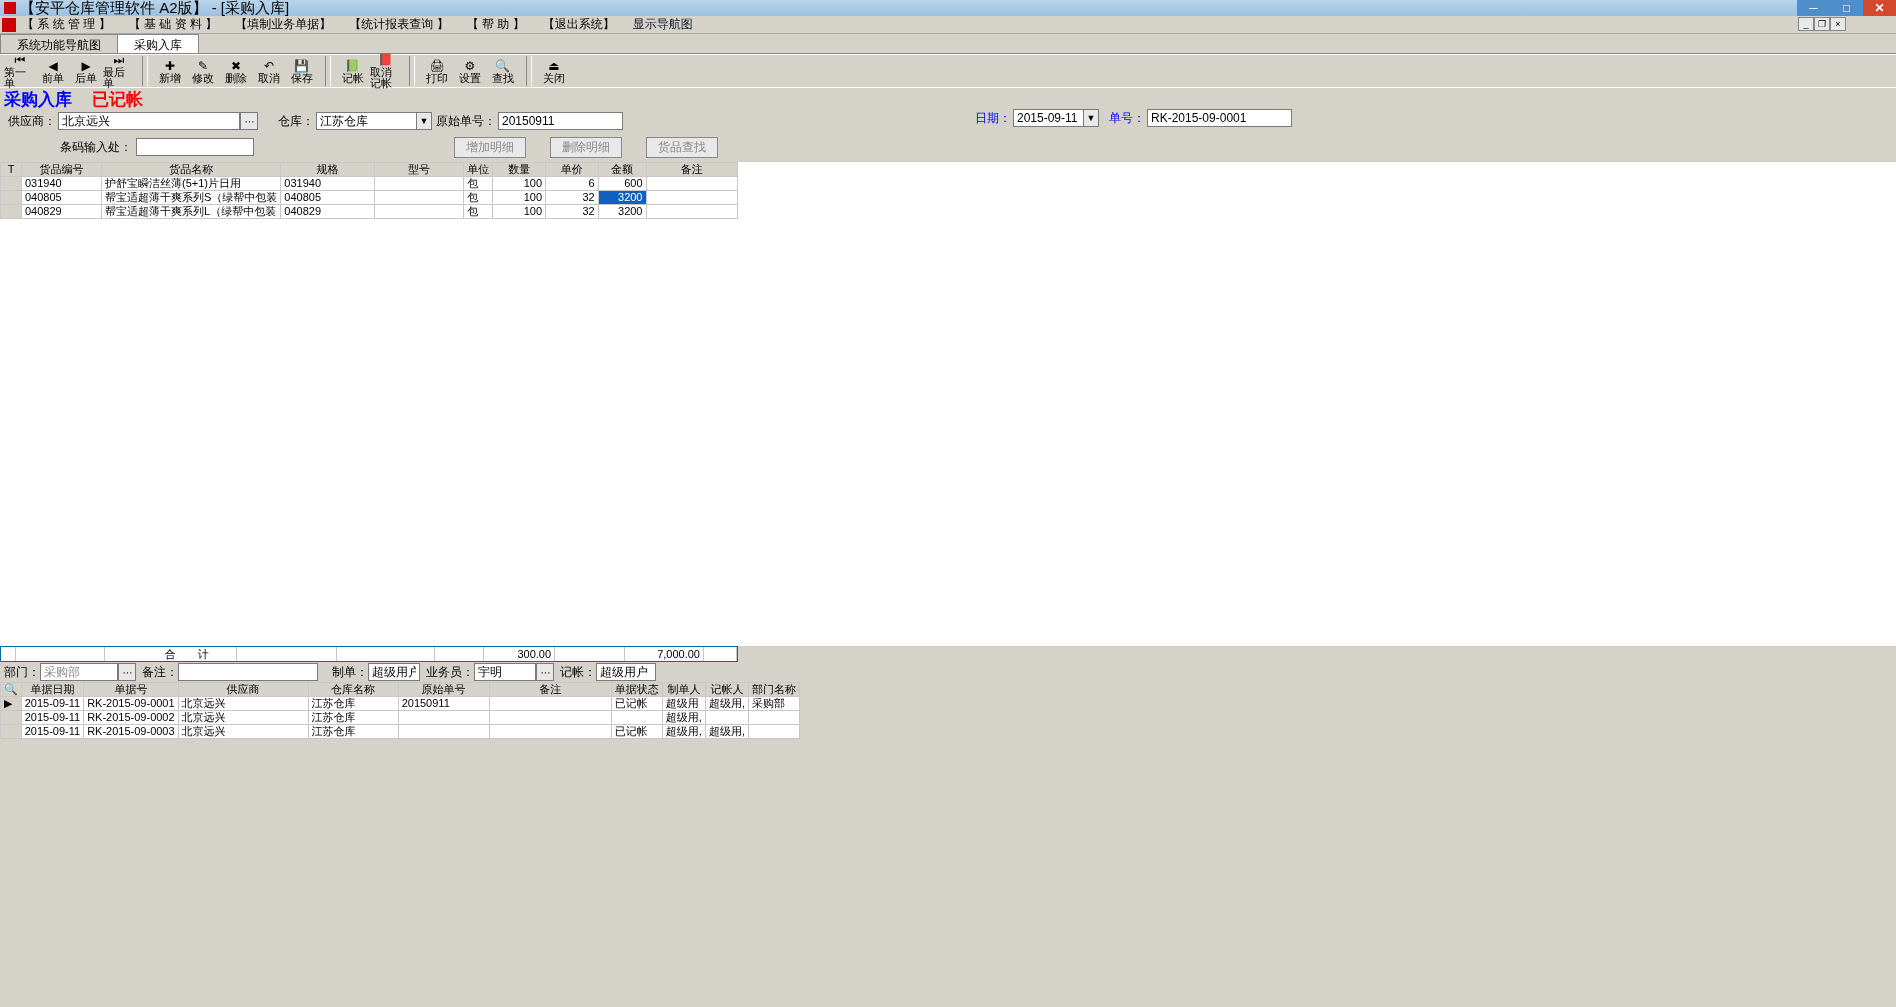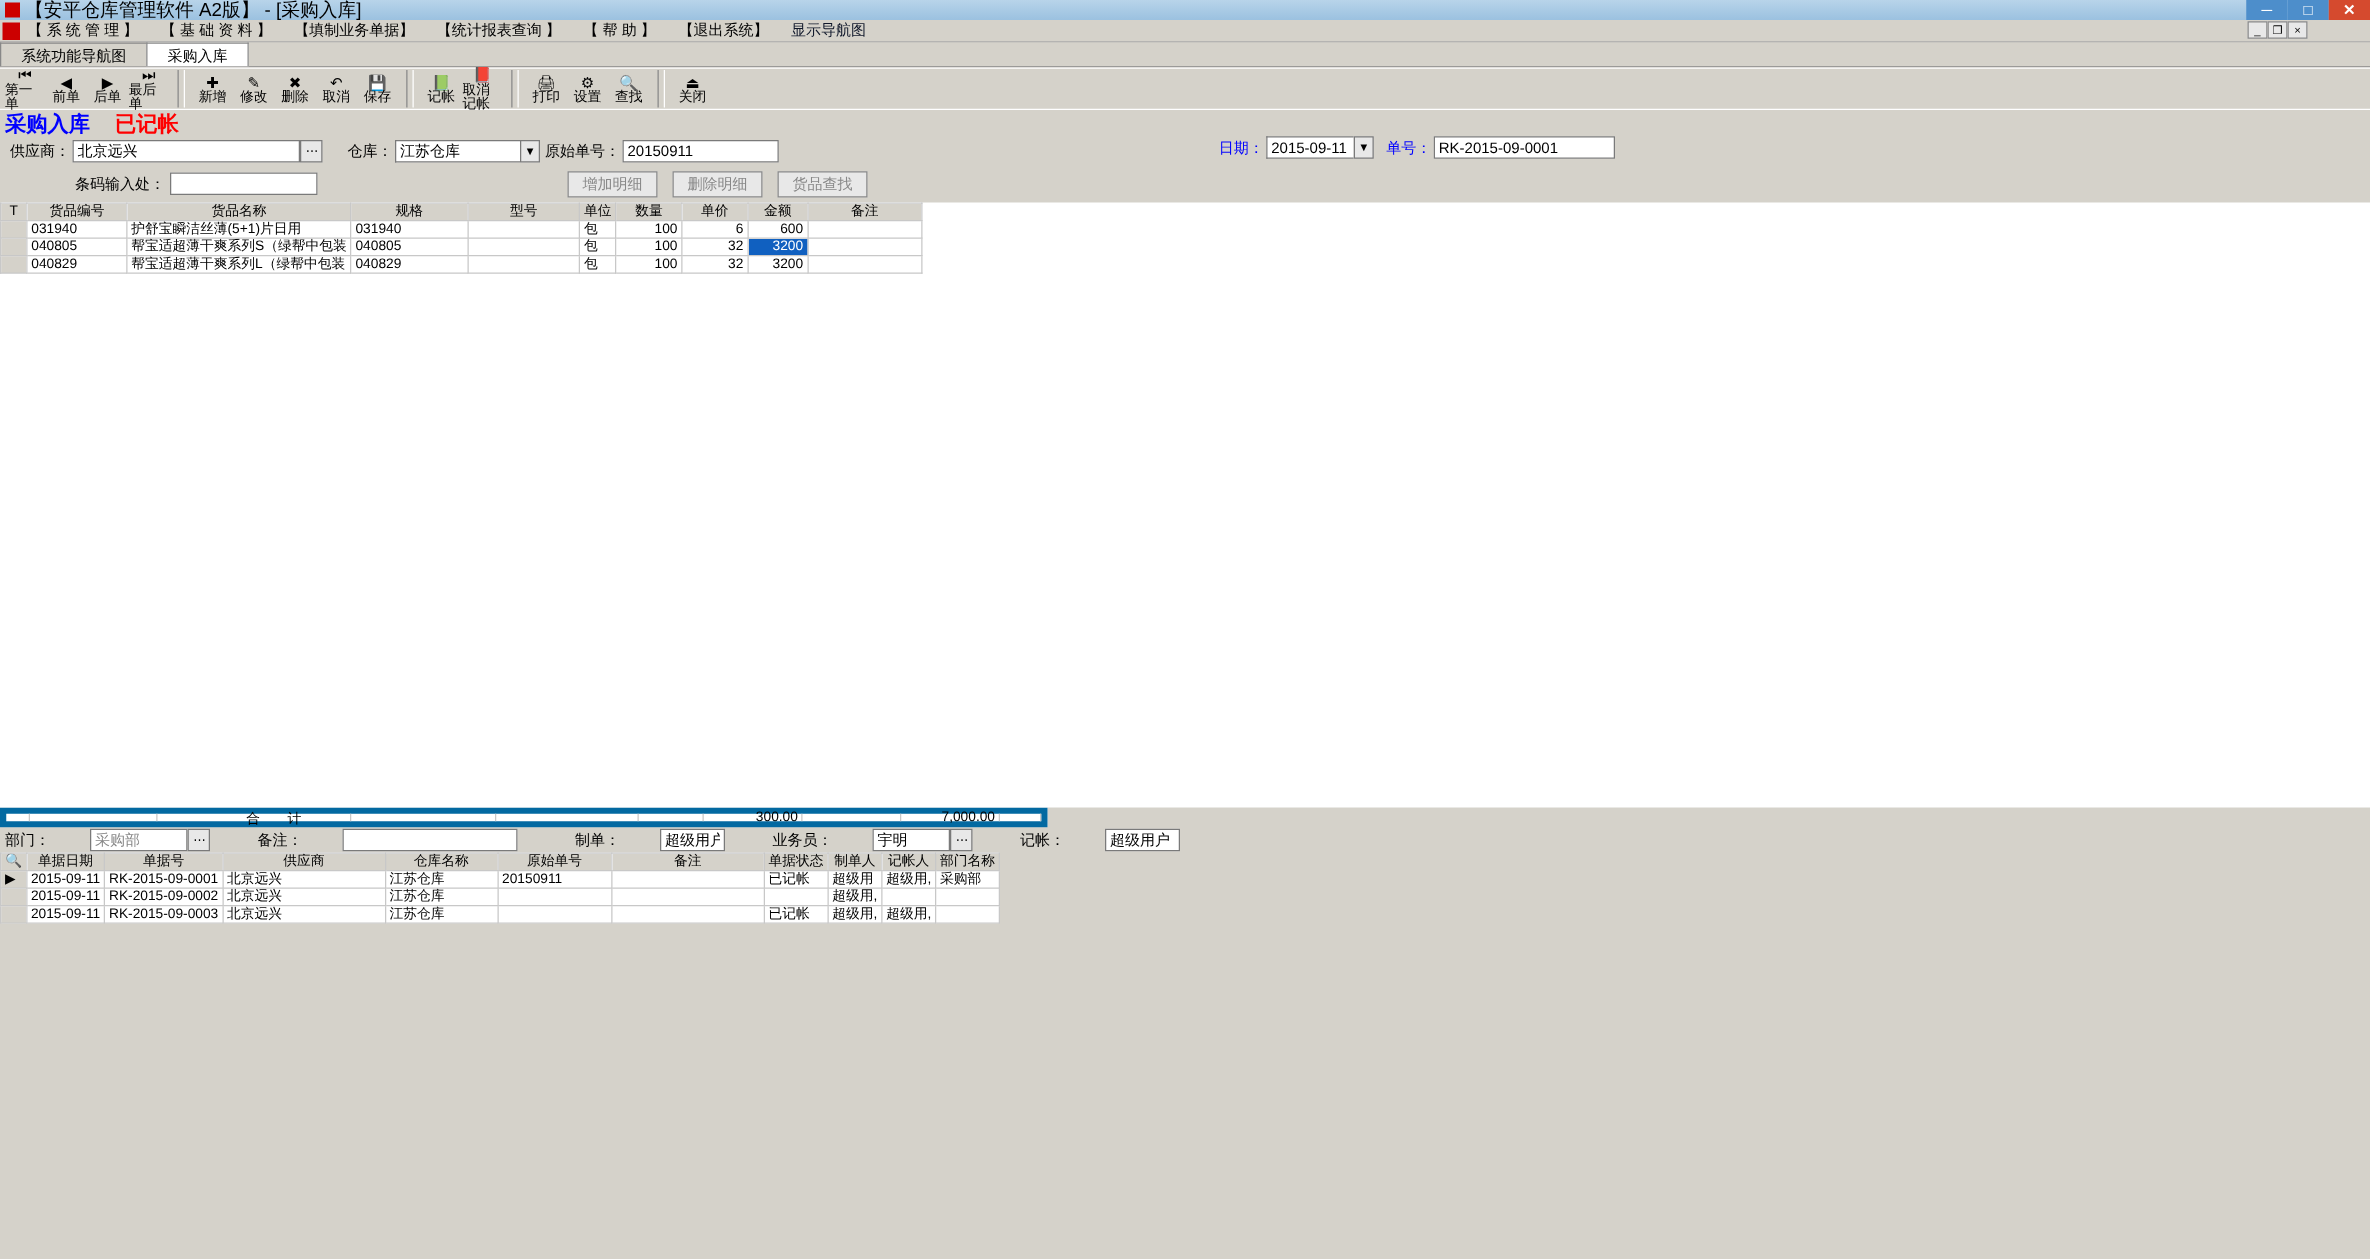--- a/index.html
+++ b/index.html
@@ -39,35 +39,35 @@
 .combo{ display:flex; }
 .combo input{ background:#fff; border:1px solid #7a7a7a; height:18px; padding:0 3px; font-size:12px; border-right:none;}
 .combo .drop{ width:16px; height:18px; border:1px solid #7a7a7a; background:#e8e8e8; display:flex; align-items:center; justify-content:center; font-size:9px;}
 .lookup{ display:flex; }
 .lookup input{flex:1;}
 .lookup .btn{ width:18px; height:18px; border:1px solid #7a7a7a; background:#e8e8e8; display:flex; align-items:center; justify-content:center; font-size:10px; letter-spacing:-1px;}
 
 .row2 { height: 22px; background:#d5d2ca; display:flex; align-items:center; padding:0 4px;}
 .row3 { height: 30px; background:#d5d2ca; display:flex; align-items:center; padding-left:60px;}
 .row3 .lbl{ margin-right:4px;}
-.actbtns{ display:flex; margin-left:200px; gap:12px;}
+.actbtns{ display:flex; margin-left:200px; gap:24px;}
 .stdbtn{ width:72px; height:21px; border:1px solid #888; background:#e8e8e8; font-size:12px; color:#888;}
 
 .grid { background:#fff; border:1px solid #888; margin:0; }
 .grid th,.grid td{ border:1px solid #c8c8c8; padding:0 3px; font-size:11px; height:13px; line-height:13px; white-space:nowrap; overflow:hidden;}
 .grid th{ background:#d5d2ca; font-weight:normal; text-align:center;}
 .grid .num{text-align:right;}
 .grid .sel{ background:#1060c0; color:#fff;}
 
 .maingrid{ width:738px; border-collapse:collapse;}
 
-.totalsrow{ display:flex; height:16px; background:#fff; border:5px solid #0369a1; width:838px;gap:32px;}
+.totalsrow{ display:flex; height:16px; background:#fff; border:1px solid #0369a1; width:738px;gap:32px;}
 .totalsrow div{ border-right:1px solid #c8c8c8; font-size:11px; display:flex; align-items:center;}
 
-.footerform{ height:20px; background:#d5d2ca; display:flex; align-items:center; padding:0 4px;gap:32px;}
+.footerform{ height:20px; background:#d5d2ca; display:flex; align-items:center; padding:0 4px;}
 
 .bottomgrid{ width:800px; border-collapse:collapse; background:#fff;}
 .bottomgrid th,.bottomgrid td{ border:1px solid #c8c8c8; padding:0 3px; font-size:11px; height:13px; line-height:13px; white-space:nowrap;}
 .bottomgrid th{ background:#d5d2ca; font-weight:normal; text-align:center;}
 </style>
 </head>
 <body>
 
 <div class="titlebar">
   <div class="icon"></div>

